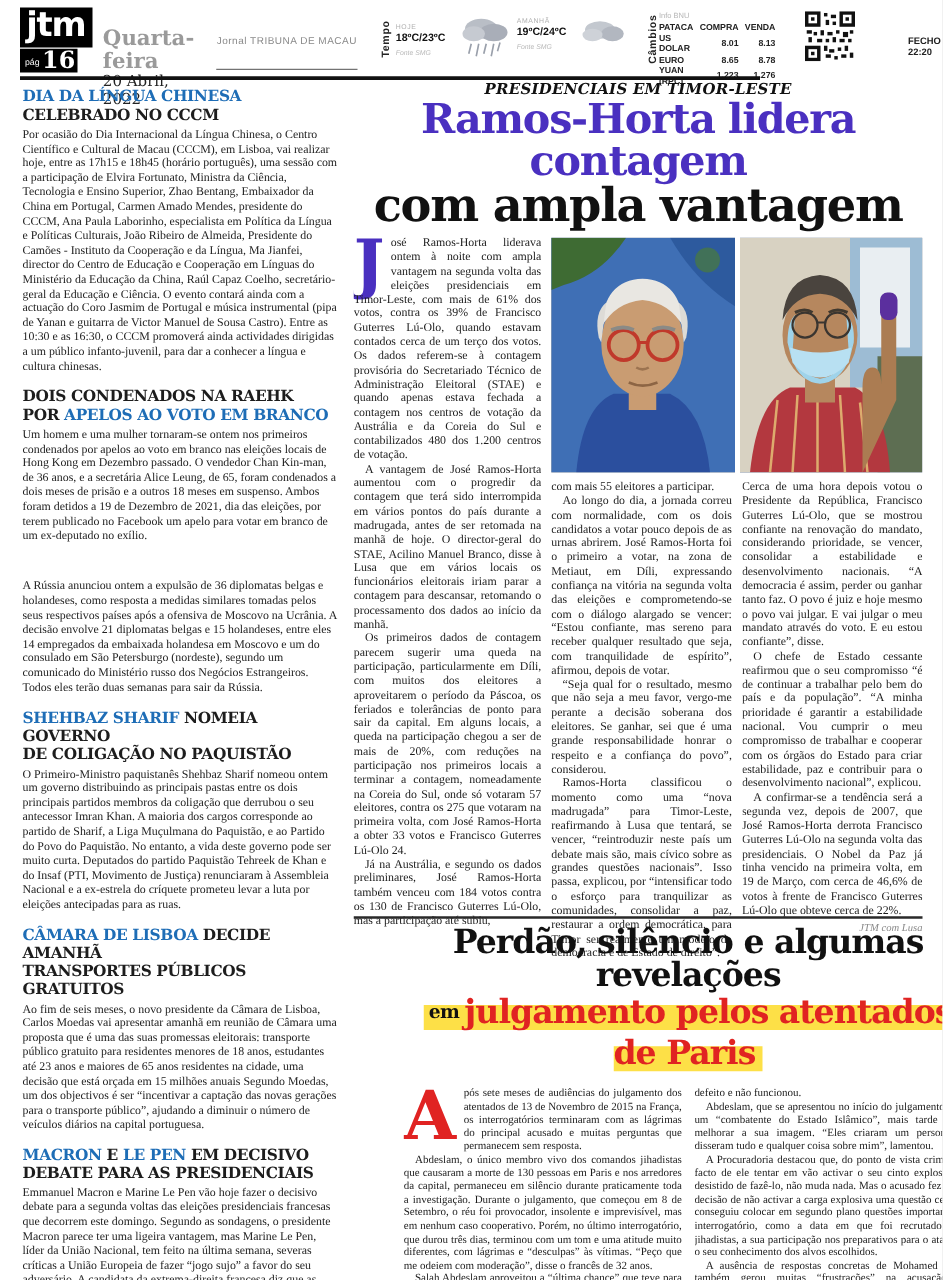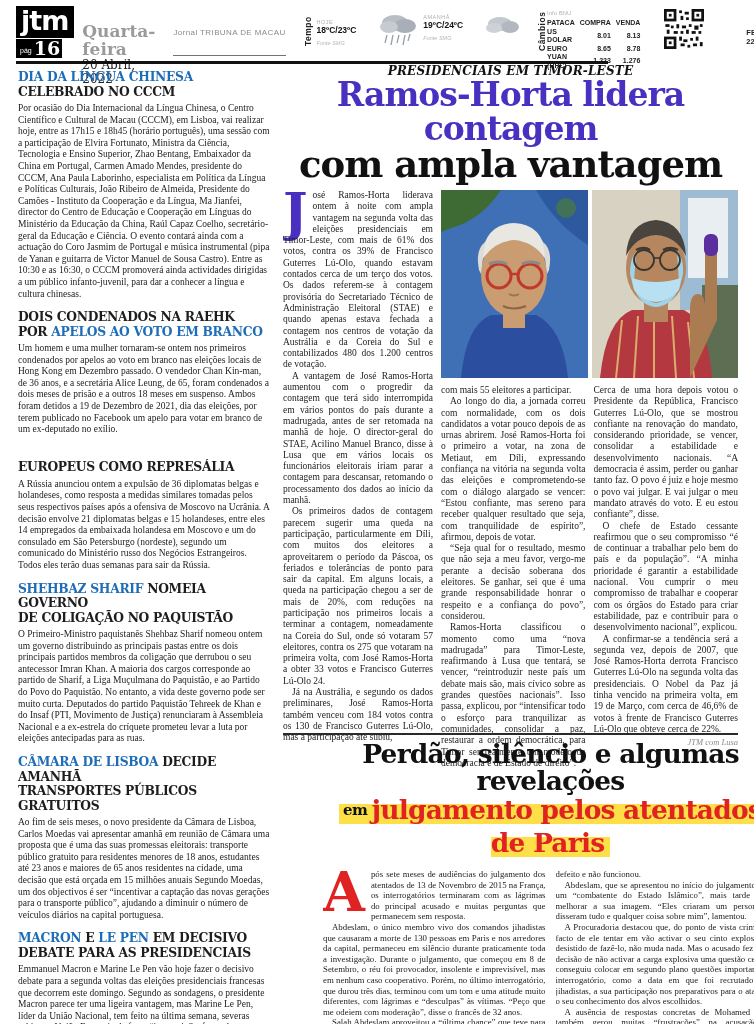--- a/index.html
+++ b/index.html
@@ -15,21 +15,21 @@
   .logo-jtm { background:#000; color:#ffffff; font-family:"DejaVu Sans", sans-serif; font-weight:bold; font-size:27px; letter-spacing:-1px; padding:0 6px 2px 5px; line-height:30px; }
   .logo-pag { background:#000; color:#fff; width:46px; margin-top:1px; padding:0 3px 1px 4px; display:flex; align-items:flex-end; gap:2px; }
   .logo-pag .pg-lbl { font-family:"Liberation Sans", sans-serif; font-size:7px; line-height:12px; }
   .logo-pag .pg-num { font-family:"DejaVu Serif", serif; font-weight:bold; font-size:19px; line-height:18px; }
   .date-block { margin-left:8px; margin-top:16px; }
   .weekday { font-family:"DejaVu Serif", serif; font-weight:bold; font-size:17px; color:#9a9a9a; line-height:18px; }
   .date { font-family:"DejaVu Serif", serif; font-weight:normal; font-size:12px; color:#222; line-height:14px; }
   .paper-name { font-family:"Liberation Sans", sans-serif; font-size:8px; color:#8a8a8a; letter-spacing:.4px; align-self:flex-end; margin:0 0 4px 18px; white-space:nowrap; border-bottom:1px solid #737373; padding-bottom:18px;}
   .mh-sep { width:1px; background:#aaa; height:46px; margin:2px 7px 0 10px; }
   .vlabel { font-family:"Liberation Sans", sans-serif; font-weight:bold; font-size:8.5px; writing-mode:vertical-rl; transform:rotate(180deg); letter-spacing:.5px; height:46px; text-align:center; margin-top:2px; color:#222;}
-  .tempo-group { display:flex; align-items:center; gap:19px; margin-top:4px;}
+  .tempo-group { display:flex; align-items:center; gap:9px; margin-top:4px;}
   .weather-cell { display:flex; flex-direction:column; align-items:flex-start; margin-left:4px;}
   .w-lbl { font-family:"Liberation Sans", sans-serif; font-size:5.5px; color:#b0b0b0; letter-spacing:.5px;}
   .w-temp { font-family:"Liberation Sans", sans-serif; font-weight:bold; font-size:8.5px; color:#111;}
   .w-src { font-family:"Liberation Sans", sans-serif; font-size:5.5px; color:#b8b8b8; font-style:italic; margin-top:5px;}
   .w-icon { margin:0 0 0 2px; }
   .cambios-table { font-family:"Liberation Sans", sans-serif; font-size:7px; margin-top:3px; border-collapse:collapse; }
   .cambios-table td { padding:0 5px 0 0; font-weight:bold; color:#222; line-height:8.5px;}
   .cambios-table td.num { text-align:right; }
   .info-bnu { font-family:"Liberation Sans", sans-serif; font-size:6px; color:#b5b5b5; margin-top:4px;}
   .qr { margin:3px 6px 0 2px; }
@@ -223,21 +223,20 @@
       <h3 class="brief-title">
         <span class="tk">DOIS CONDENADOS NA RAEHK</span><br>
         <span class="tk">POR </span><span class="tb">APELOS AO VOTO EM BRANCO</span>
       </h3>
       <p class="brief-body">Um homem e uma mulher tornaram-se ontem nos primeiros condenados por apelos ao voto em branco nas eleições locais de Hong Kong em Dezembro passado. O vendedor Chan Kin-man, de 36 anos, e a secretária Alice Leung, de 65, foram condenados a dois meses de prisão e a outros 18 meses em suspenso. Ambos foram detidos a 19 de Dezembro de 2021, dia das eleições, por terem publicado no Facebook um apelo para votar em branco de um ex-deputado no exílio.</p>
     </div>
 
     <div class="brief">
       <h3 class="brief-title">
         <br>
-        <span class="tk">EUROPEUS COMO REPRESÁLIA</span>
       </h3>
       <p class="brief-body">A Rússia anunciou ontem a expulsão de 36 diplomatas belgas e holandeses, como resposta a medidas similares tomadas pelos seus respectivos países após a ofensiva de Moscovo na Ucrânia. A decisão envolve 21 diplomatas belgas e 15 holandeses, entre eles 14 empregados da embaixada holandesa em Moscovo e um do consulado em São Petersburgo (nordeste), segundo um comunicado do Ministério russo dos Negócios Estrangeiros. Todos eles terão duas semanas para sair da Rússia.</p>
     </div>
 
     <div class="brief">
       <h3 class="brief-title">
         <span class="tb">SHEHBAZ SHARIF</span><span class="tk"> NOMEIA GOVERNO</span><br>
         <span class="tk">DE COLIGAÇÃO NO PAQUISTÃO</span>
       </h3>
       <p class="brief-body">O Primeiro-Ministro paquistanês Shehbaz Sharif nomeou ontem um governo distribuindo as principais pastas entre os dois principais partidos membros da coligação que derrubou o seu antecessor Imran Khan. A maioria dos cargos corresponde ao partido de Sharif, a Liga Muçulmana do Paquistão, e ao Partido do Povo do Paquistão. No entanto, a vida deste governo pode ser muito curta. Deputados do partido Paquistão Tehreek de Khan e do Insaf (PTI, Movimento de Justiça) renunciaram à Assembleia Nacional e a ex-estrela do críquete prometeu levar a luta por eleições antecipadas para as ruas.</p>

